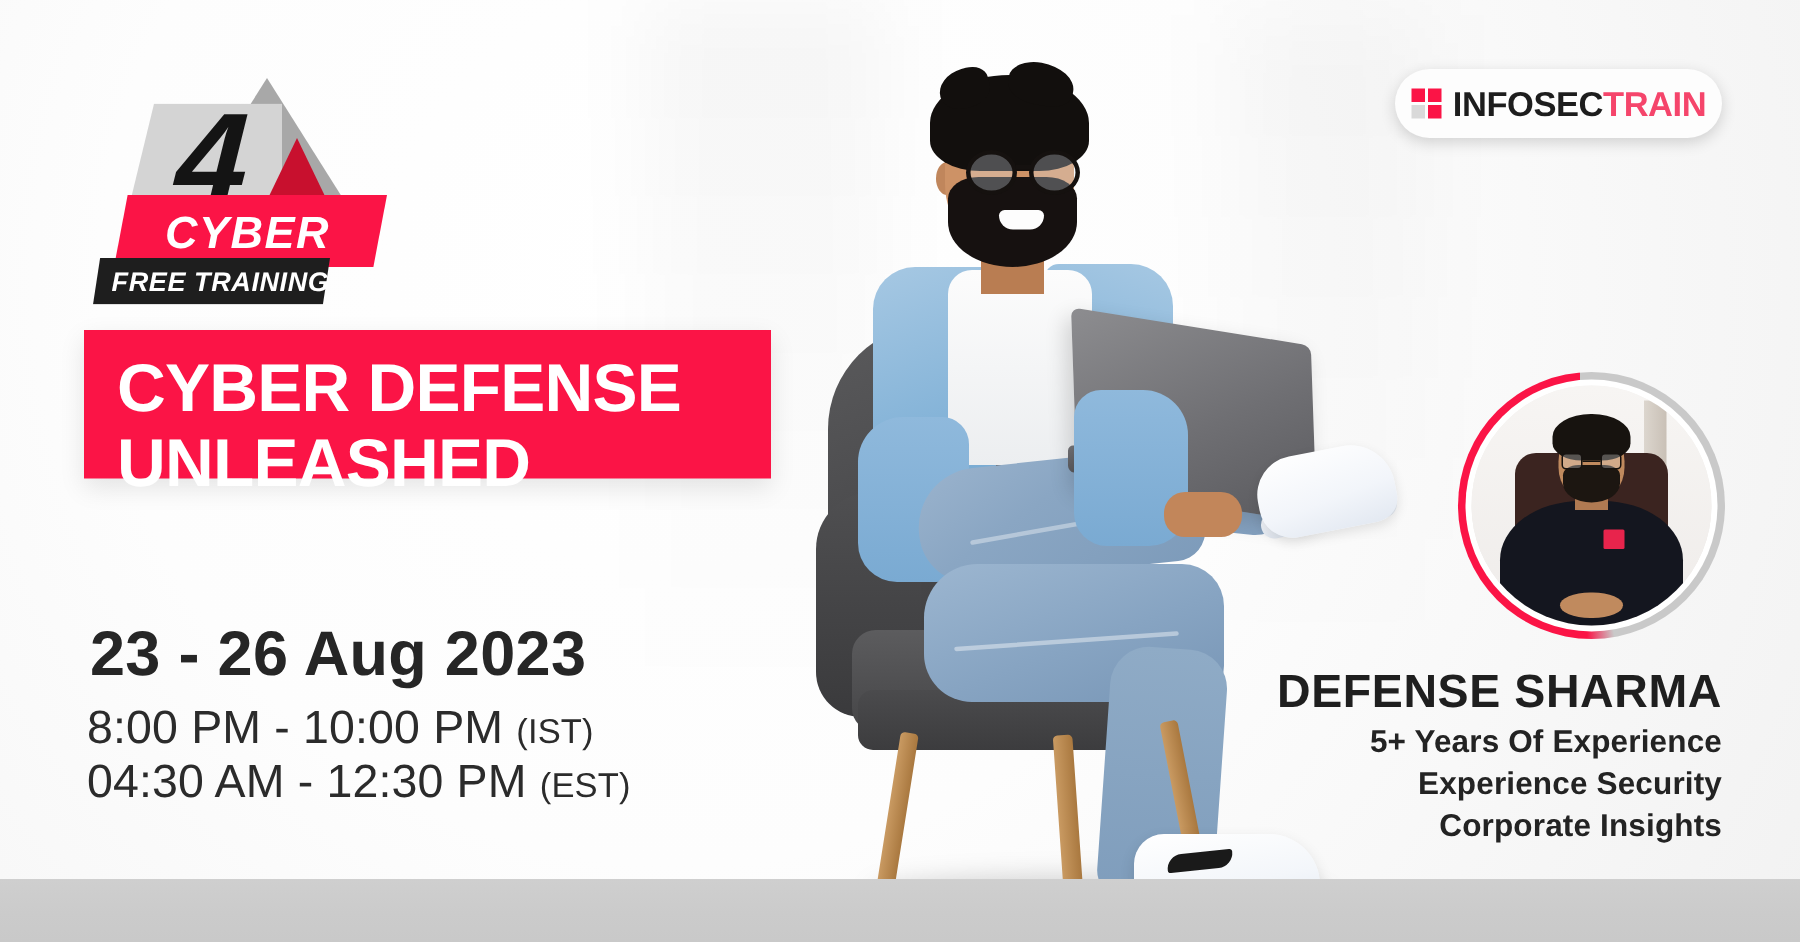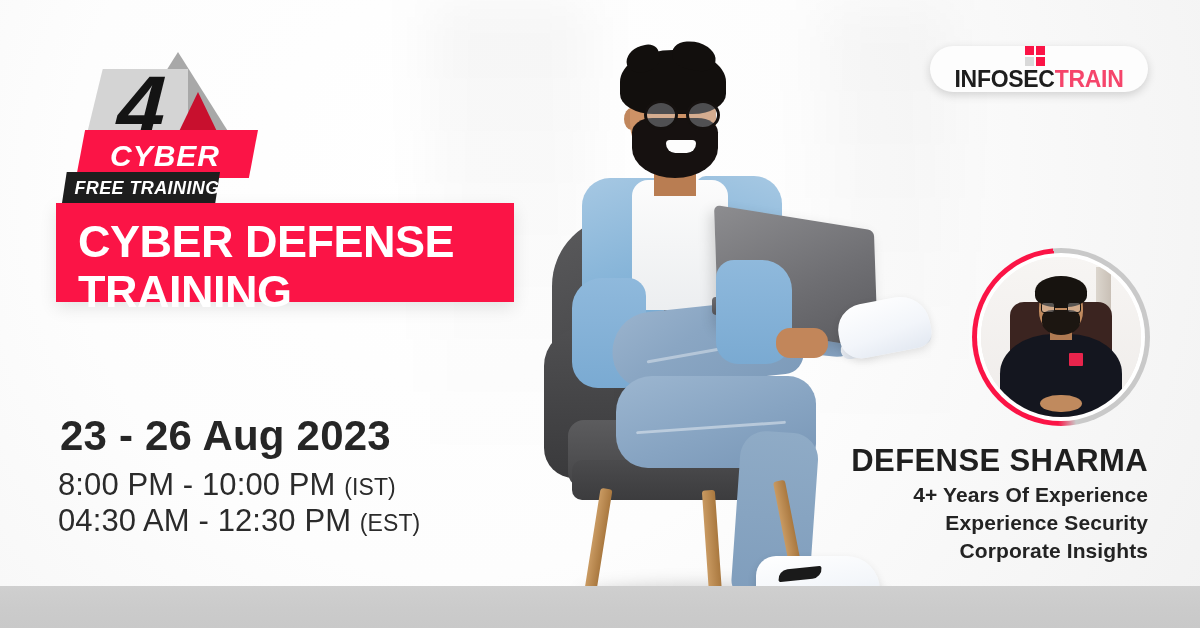--- a/index.html
+++ b/index.html
@@ -82,21 +82,21 @@
     clip-path:polygon(3% 0%, 100% 0%, 97% 100%, 0% 100%);
   }
   .free-txt {
     position:absolute; left:10px; top:126px; width:150px;
     font-size:18px; font-weight:800; font-style:italic; color:#ffffff;
     letter-spacing:.4px; line-height:20px; text-align:center;
   }
 
   
   .title-band {
-    position:absolute; left:56px; top:203px; width:458px; height:99px;
+    position:absolute; left:56px; top:220px; width:458px; height:99px;
     background:#fb1446;
     box-shadow:0 6px 16px rgba(0,0,0,.10);
   }
   .title-txt {
     position:absolute; left:22px; top:14px; width:430px;
     color:#ffffff; font-size:45px; font-weight:900;
     line-height:50px; letter-spacing:-.5px;
   }
   .title-txt span { display:block; }
 
@@ -128,21 +128,20 @@
   .time1 { top:467px; }
   .time2 { top:503px; }
   .tz { font-size:23px; }
 
   
   .logo-pill {
     position:absolute; left:930px; top:46px; width:218px; height:46px;
     background:#fdfdfd; border-radius:23px;
     display:flex; align-items:center; justify-content:center;
     box-shadow:0 3px 10px rgba(0,0,0,.16);
-    flex-direction:column;
   }
   .logo-mark {
     width:20px; height:20px; margin-right:8px;
     display:grid;
     grid-template-columns:9px 9px;
     grid-template-rows:9px 9px;
     gap:2px;
   }
   .lm { width:9px; height:9px; }
   .lm1 { background:#fb1446; }
@@ -474,21 +473,21 @@
     <div class="num4">4</div>
     <div class="days-bar"></div>
     <div class="days-txt">CYBER</div>
     <div class="free-bar"></div>
     <div class="free-txt">FREE TRAINING</div>
   </div>
 
   <div class="title-band">
     <div class="title-txt">
       <span>CYBER DEFENSE</span>
-      <span>TRAINING</span>
+      <span>UNLEASHED</span>
     </div>
   </div>
 
 
   <div class="date-txt">23 - 26 Aug 2023</div>
   <div class="time1">
     <span>8:00 PM - 10:00 PM </span><span class="tz">(IST)</span>
   </div>
   <div class="time2">
     <span>04:30 AM - 12:30 PM </span><span class="tz">(EST)</span>
@@ -521,18 +520,18 @@
       <div class="p-hair"></div>
       <div class="p-glass-l"></div>
       <div class="p-glass-r"></div>
       <div class="p-glass-bridge"></div>
       <div class="p-hands"></div>
     </div>
   </div>
 
   <div class="sp-name">DEFENSE SHARMA</div>
   <div class="sp-lines">
-    <div>4+ Years Of Experience</div>
+    <div>5+ Years Of Experience</div>
     <div>Experience Security</div>
     <div>Corporate Insights</div>
   </div>
 
 </div>
 
 </body></html>

